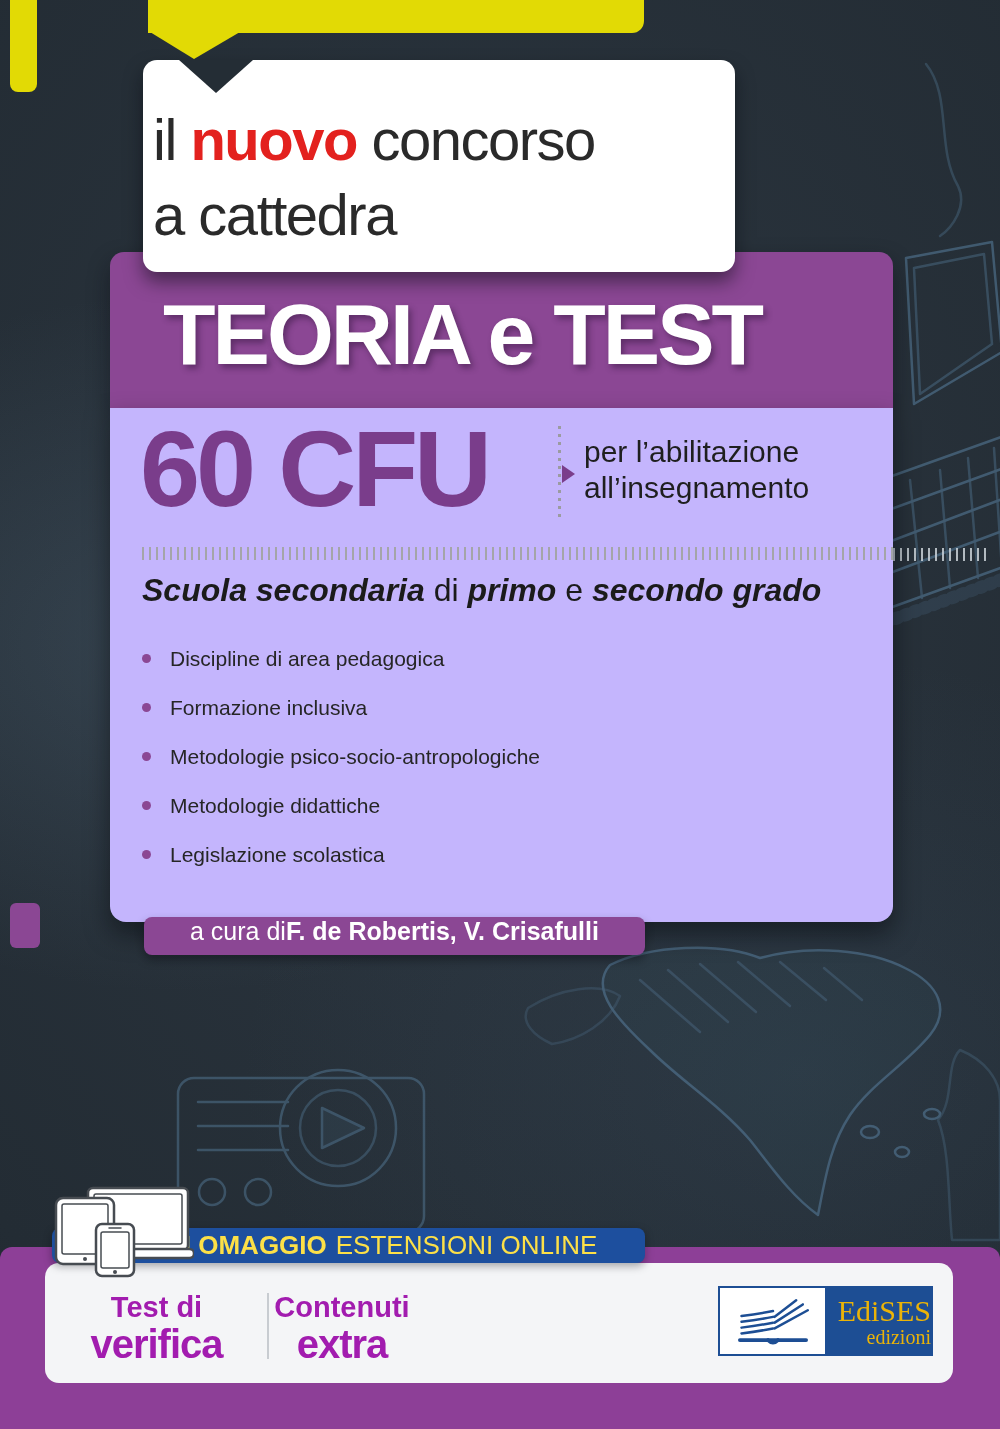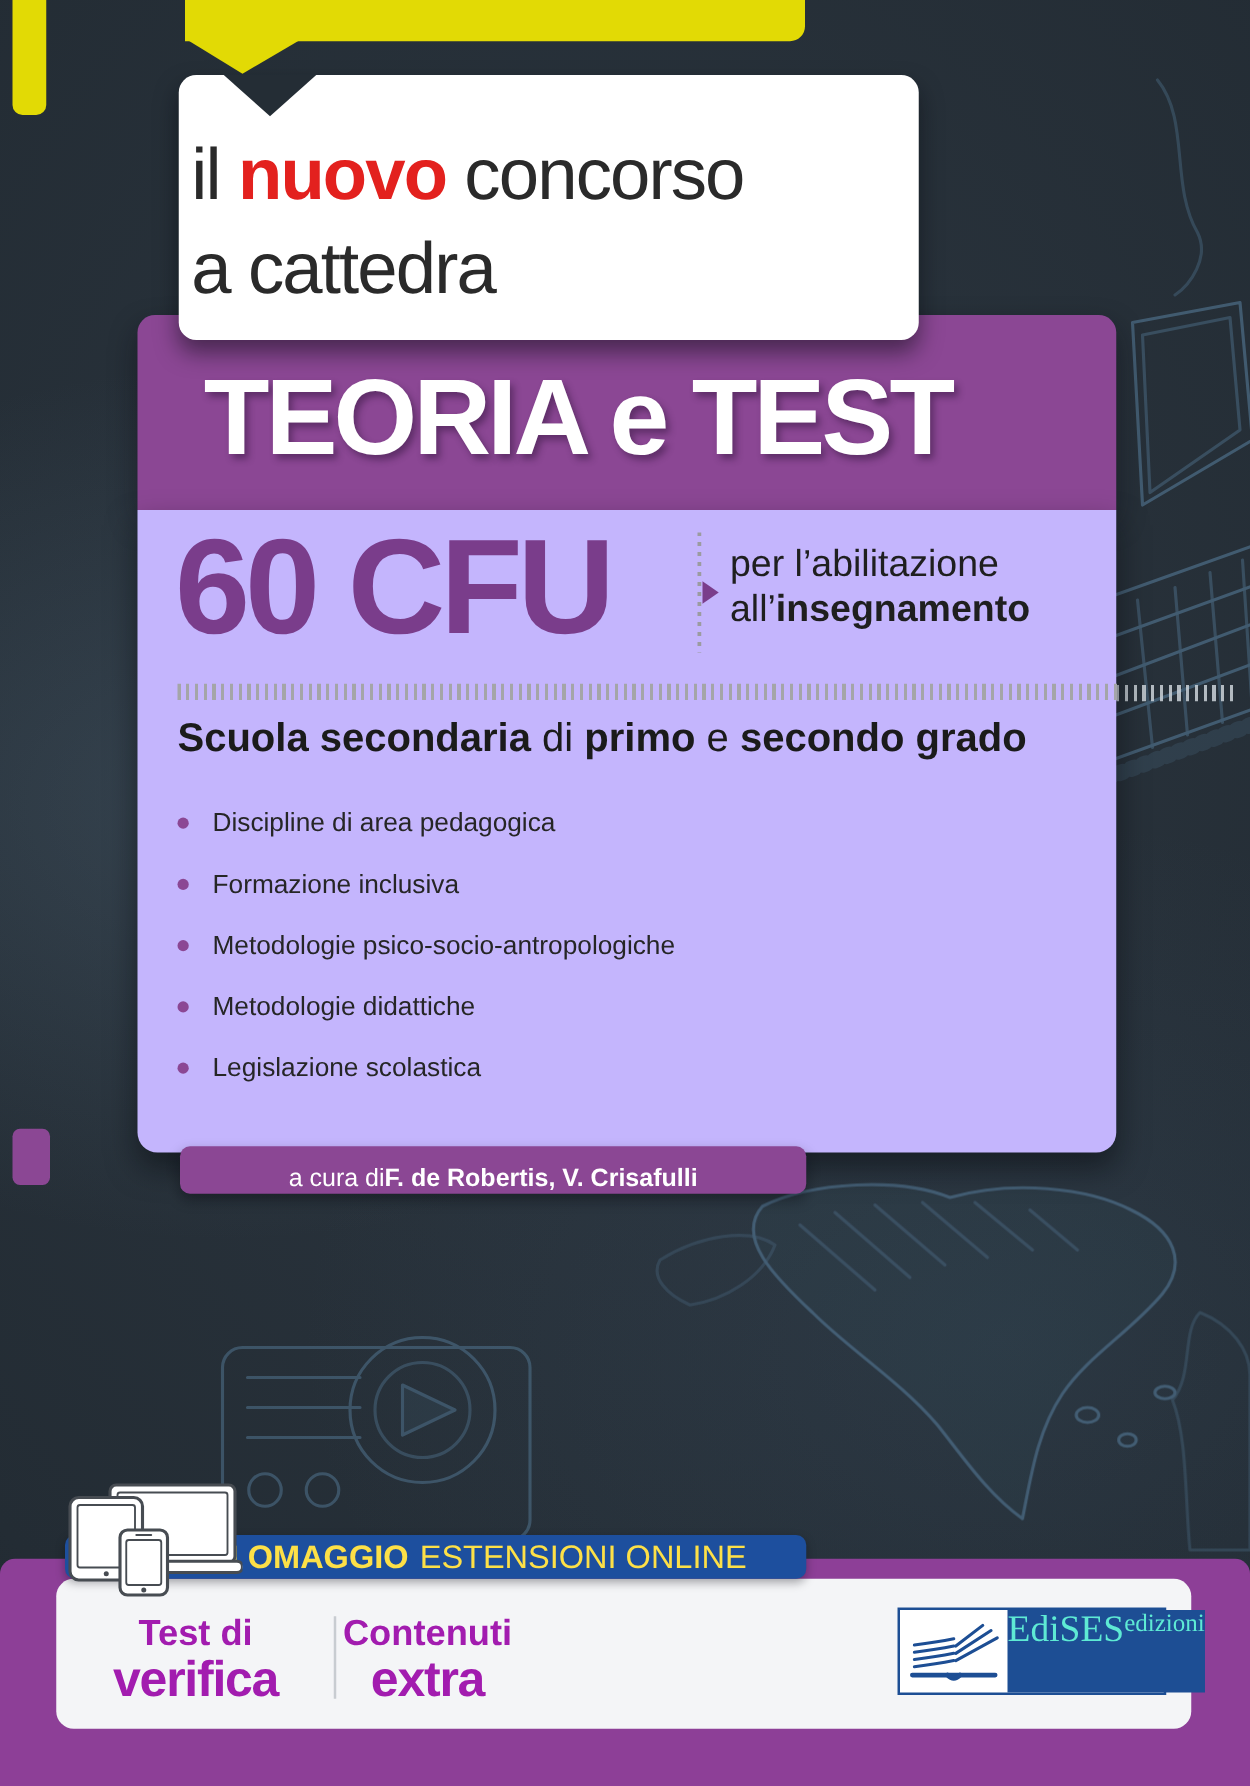--- a/index.html
+++ b/index.html
@@ -68,30 +68,30 @@
   }
   .pointer-arrow{
     position:absolute; left:452px; top:57px; width:0; height:0;
     border-top:9px solid transparent; border-bottom:9px solid transparent;
     border-left:13px solid #7a3d8b;
   }
   .tagline{
     position:absolute; left:474px; top:26px;
     font-size:30px; line-height:36px; color:#1f1f1f; white-space:nowrap;
   }
-  .tagline b{ font-weight:700; }
+  .tagline b{ font-weight:400; }
   .tick-line{
     position:absolute; left:32px; top:139px; width:752px; height:13px;
     background:repeating-linear-gradient(90deg,#a4a5a8 0 2.5px,transparent 2.5px 7px);
   }
   .audience{
     position:absolute; left:32px; top:164px;
     font-size:32px; color:#1b1b1b; white-space:nowrap;
   }
-  .audience .b{ font-weight:700; }
+  .audience .b{ font-weight:700;font-style:italic; }
   .topics{
     position:absolute; left:32px; top:226px; list-style:none;
   }
   .topic{ position:relative; height:49px; display:flex; align-items:center; }
   .dot{
     width:9px; height:9px; border-radius:50%; background:#8b4794;
     margin-right:19px; flex:0 0 auto;
   }
   .topic-text{ font-size:21px; color:#262626; white-space:nowrap; }
 
@@ -126,22 +126,22 @@
     position:absolute; left:2px; top:100%; width:0; height:0; margin-top:-1px;
     border-left:44px solid transparent; border-right:46px solid transparent;
     border-top:27px solid #e2da05;
   }
 
   
   .curators{
     position:absolute; left:144px; top:917px; width:501px; height:38px; z-index:5;
     background:#8b4794; border-radius:8px;
     box-shadow:0 5px 10px rgba(8,10,16,.4);
-    display:flex; align-items:flex-end; justify-content:center;
-    font-size:20px; color:#fff; white-space:nowrap;
+    display:flex; align-items:flex-start; justify-content:center;
+    font-size:25px; color:#fff; white-space:nowrap;
   }
   .curators b{ font-weight:700; }
 
   
   .promo-banner{
     position:absolute; left:52px; top:1228px; width:593px; height:35px; z-index:4;
     background:#1d4f9e; border-radius:8px;
     display:flex; align-items:center; padding-left:113px;
     color:#fde047; font-size:26px; white-space:nowrap;
     box-shadow:0 3px 8px rgba(8,10,16,.35);
@@ -160,23 +160,23 @@
   .feat-bottom{ font-size:40px; font-weight:800; line-height:42px; letter-spacing:-1px; }
   .feat-divider{
     position:absolute; left:222px; top:30px; width:2px; height:66px; background:#c8ccd1;
   }
   .publisher{
     position:absolute; left:673px; top:23px; width:215px; height:70px;
     border:2px solid #1d4e94; background:#fff; display:flex;
   }
   .pub-mark{ width:105px; height:100%; display:flex; align-items:center; justify-content:center; }
   .pub-text{
-    flex:1; background:#1d4e94; color:#5eead4; text-align:right;
+    flex:1; background:#1d4e94; color:#eab308; text-align:right;
     font-family:"Liberation Serif","DejaVu Serif",serif;
-    display:flex; flex-direction:row; justify-content:center;
+    display:flex; flex-direction:column; justify-content:center;
   }
   .pub-name{ font-size:30px; line-height:31px; }
   .pub-tagline{ font-size:20px; line-height:22px; }
 
   
   .devices{ position:absolute; left:52px; top:1186px; z-index:5; }
 </style>
 </head>
 <body>
 

